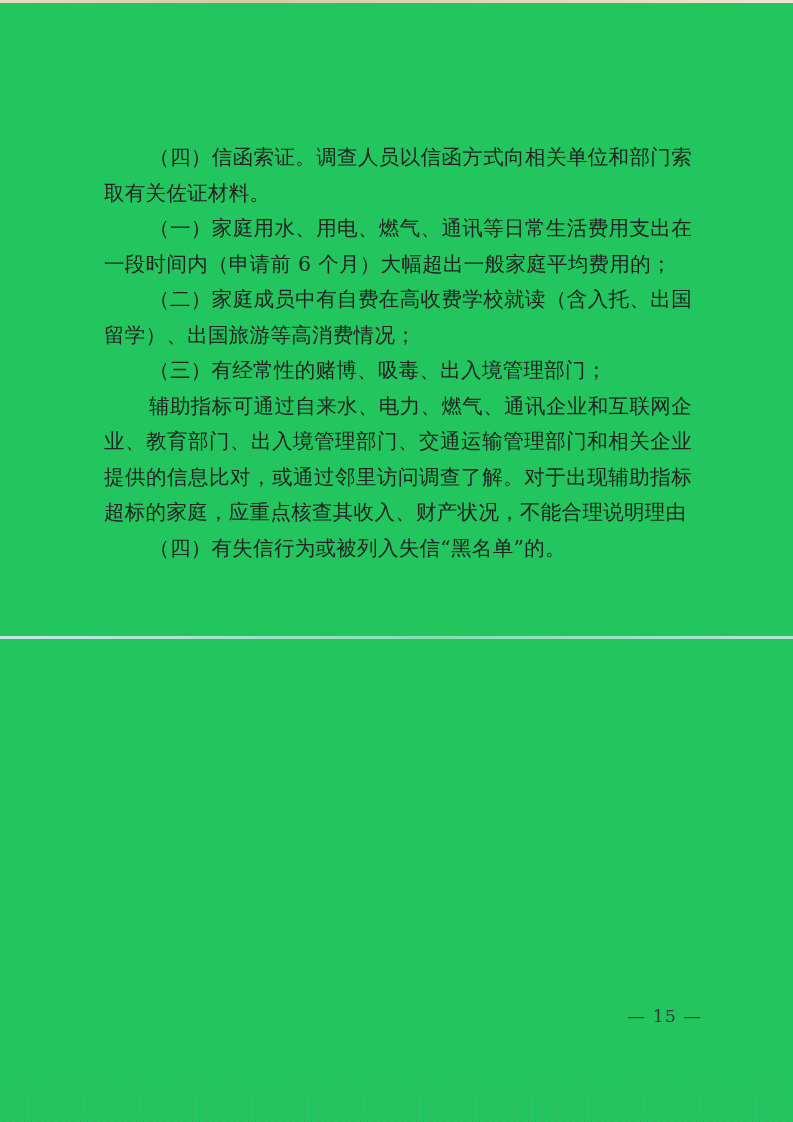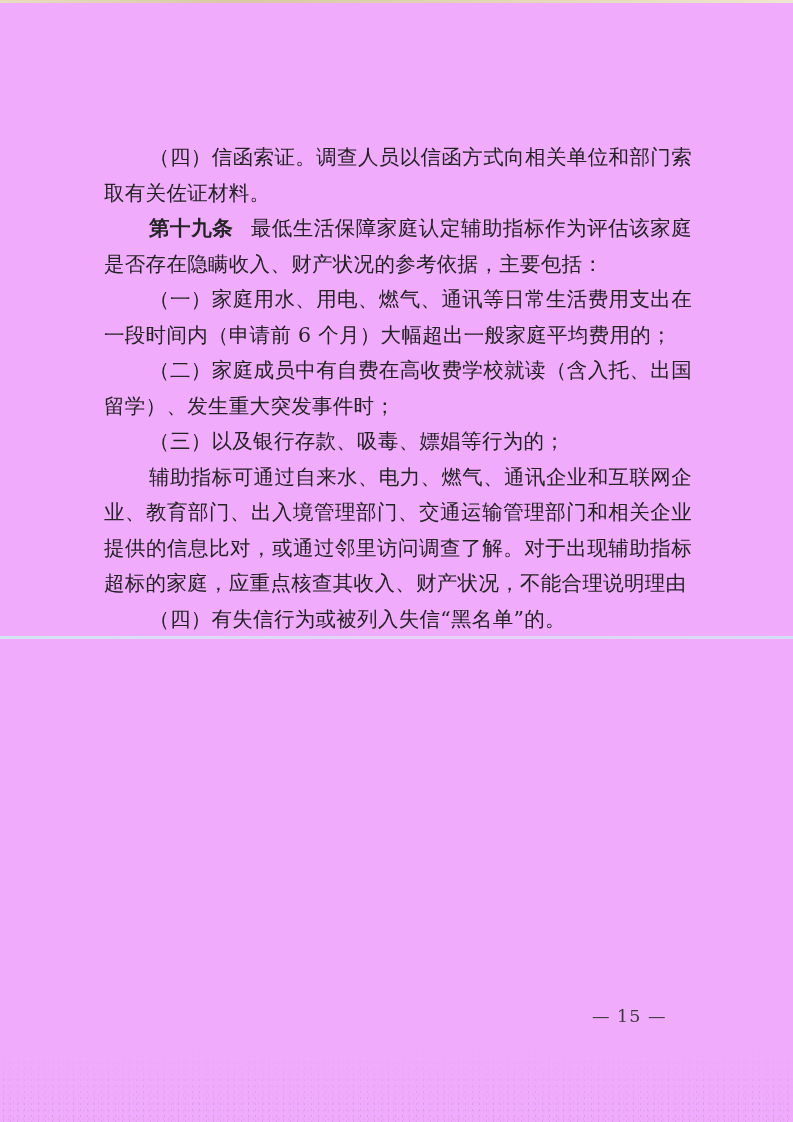--- a/index.html
+++ b/index.html
@@ -5,21 +5,21 @@
   html, body { margin: 0; padding: 0; }
   body {
     width: 793px; height: 1122px;
     position: relative;
     background: #ffffff;
     overflow: hidden;
     font-family: "DejaVu Serif", "Liberation Serif", serif;
   }
   .page {
     position: absolute; inset: 0;
-    background: #f0abfc;
+    background: #22c55e;
     overflow: hidden;
   }
   .top-edge {
     position: absolute; left: 0; top: 0;
     width: 793px; height: 3px;
     background: linear-gradient(to right, #e8dcc0, #d9c9a4 30%, #e6d9ba 70%, #efe6cf);
   }
   .textblock {
     position: absolute;
     left: 104px; top: 140px; width: 588px;
@@ -33,21 +33,21 @@
   .lead { font-weight: bold; margin-right: 0.85em; }
   .scan-line {
     position: absolute; left: 0; top: 636px;
     width: 793px; height: 3px;
     background: linear-gradient(to right,
       rgba(209,231,241,0.95), rgba(224,240,248,0.55) 55%, rgba(209,231,241,0.85));
   }
   .page-number {
     position: absolute;
     left: 592px; top: 1006px; width: 110px;
-    text-align: left;
+    text-align: right;
     font-size: 17.5px;
     letter-spacing: 1px;
     color: #3a3a3a;
   }
   .scan-noise {
     position: absolute; left: 0; bottom: 0;
     width: 793px; height: 75px;
     background-image:
       radial-gradient(rgba(105,105,100,0.20) 0.6px, transparent 1.1px),
       radial-gradient(rgba(130,130,122,0.15) 0.5px, transparent 1.0px),
@@ -60,24 +60,23 @@
 </style>
 </head>
 <body>
 
 <div class="page">
 
   <div class="top-edge"></div>
 
   <div class="textblock">
     <p class="para"><span>（四）信函索证。调查人员以信函方式向相关单位和部门索取有关佐证材料。</span></p>
-    <p class="para"><span class="lead">第十九条</span><span>最低生活保障家庭认定辅助指标作为评估该家庭是否存在隐瞒收入、财产状况的参考依据，主要包括：</span></p>
     <p class="para"><span>（一）家庭用水、用电、燃气、通讯等日常生活费用支出在一段时间内（申请前 6 个月）大幅超出一般家庭平均费用的；</span></p>
-    <p class="para"><span>（二）家庭成员中有自费在高收费学校就读（含入托、出国留学）、发生重大突发事件时；</span></p>
-    <p class="para"><span>（三）以及银行存款、吸毒、嫖娼等行为的；</span></p>
+    <p class="para"><span>（二）家庭成员中有自费在高收费学校就读（含入托、出国留学）、出国旅游等高消费情况；</span></p>
+    <p class="para"><span>（三）有经常性的赌博、吸毒、出入境管理部门；</span></p>
     <p class="para"><span>辅助指标可通过自来水、电力、燃气、通讯企业和互联网企业、教育部门、出入境管理部门、交通运输管理部门和相关企业提供的信息比对，或通过邻里访问调查了解。对于出现辅助指标超标的家庭，应重点核查其收入、财产状况，不能合理说明理由</span></p>
     <p class="para"><span>（四）有失信行为或被列入失信“黑名单”的。</span></p>
   </div>
 
   <div class="scan-line"></div>
 
   <div class="page-number">— 15 —</div>
 
   <div class="scan-noise"></div>
 

